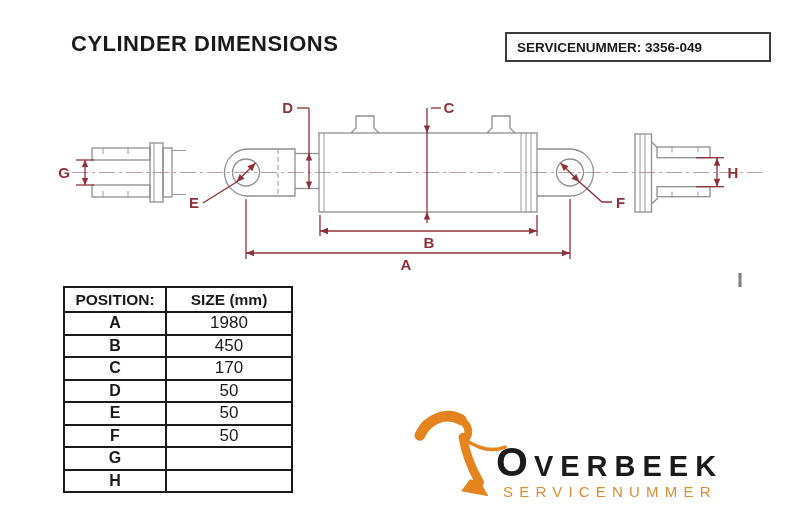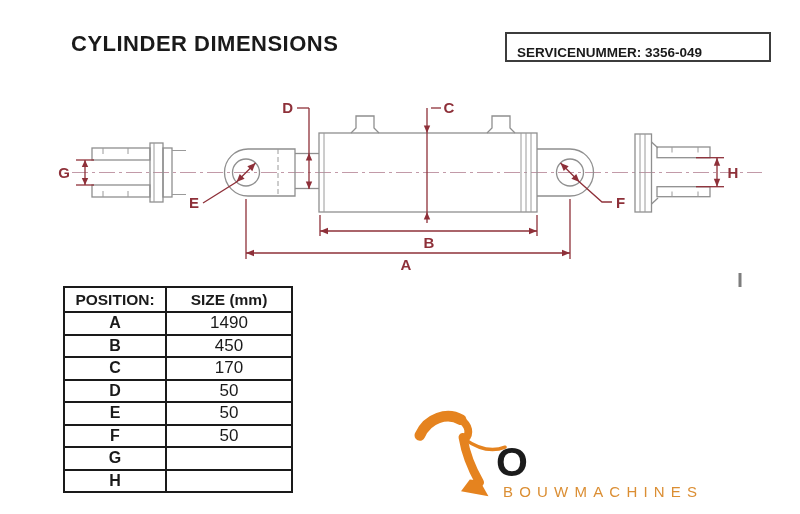--- a/index.html
+++ b/index.html
@@ -1,21 +1,21 @@
 <!DOCTYPE html>
 <html><head>
 <meta charset="utf-8">
 <style>
   html,body{margin:0;padding:0;background:#fff;}
   .page{position:relative;width:800px;height:514px;background:#ffffff;overflow:hidden;
         font-family:"Liberation Sans",sans-serif;}
   .doc-title{position:absolute;left:71px;top:31px;font-size:22px;font-weight:bold;
              color:#1a1a1a;letter-spacing:0.5px;}
   .service-box{position:absolute;left:505px;top:32px;width:252px;height:26px;
-               border:2px solid #3c3c3c;display:flex;align-items:flex-end;padding-left:10px;}
+               border:2px solid #3c3c3c;display:flex;align-items:center;padding-left:10px;}
   .service-label{font-size:13.5px;font-weight:bold;color:#1a1a1a;}
   .diagram{position:absolute;left:0;top:78px;width:800px;height:235px;}
   .outline{stroke:#8f8f8f;stroke-width:1.3;fill:none;}
   .outline-thin{stroke:#9a9a9a;stroke-width:1;fill:none;}
   .hidden-line{stroke:#9a9a9a;stroke-width:1;fill:none;stroke-dasharray:5,3;}
   .dim{stroke:#8e3039;stroke-width:1.3;fill:none;}
   .dim-fill{fill:#8e3039;stroke:none;}
   .dim-label{fill:#8e3039;font-size:15px;font-weight:bold;font-family:"Liberation Sans",sans-serif;}
   .centerline{stroke:#c29aa8;stroke-width:1.2;fill:none;stroke-dasharray:16,4,3,4;}
   .artifact{stroke:#7d7d7d;stroke-width:3;}
@@ -180,21 +180,21 @@
   <table class="dim-table">
     <thead>
       <tr>
         <th>POSITION:</th>
         <th class="col-size">SIZE (mm)</th>
       </tr>
     </thead>
     <tbody>
       <tr>
         <td class="pos">A</td>
-        <td>1490</td>
+        <td>1980</td>
       </tr>
       <tr>
         <td class="pos">B</td>
         <td>450</td>
       </tr>
       <tr>
         <td class="pos">C</td>
         <td>170</td>
       </tr>
       <tr>
@@ -224,18 +224,19 @@
     <svg class="logo-icon" viewBox="0 0 100 100" width="98" height="98">
       <path d="M8,30 C16,12 36,6 50,14" stroke="#e5831f" stroke-width="11" stroke-linecap="round" fill="none"></path>
       <path d="M50,14 C58,20 60,28 54,34" stroke="#e5831f" stroke-width="8" stroke-linecap="round" fill="none"></path>
       <path d="M54,34 C68,44 82,47 95,42" stroke="#e5831f" stroke-width="3.5" stroke-linecap="round" fill="none"></path>
       <path d="M52,32 C55,50 61,64 69,78" stroke="#e5831f" stroke-width="9" stroke-linecap="round" fill="none"></path>
       <path d="M69,76 L78,92 L50,87 L59,75 Z" fill="#e5831f"></path>
     </svg>
     <div class="logo-text">
       <div class="logo-name">
         <span class="logo-o">O</span>
+          <span class="logo-rest">VERBEEK</span>
       </div>
-      <div class="logo-sub">BOUWMACHINES</div>
+      <div class="logo-sub">SERVICENUMMER</div>
     </div>
   </div>
 
 </div>
 
 </body></html>

